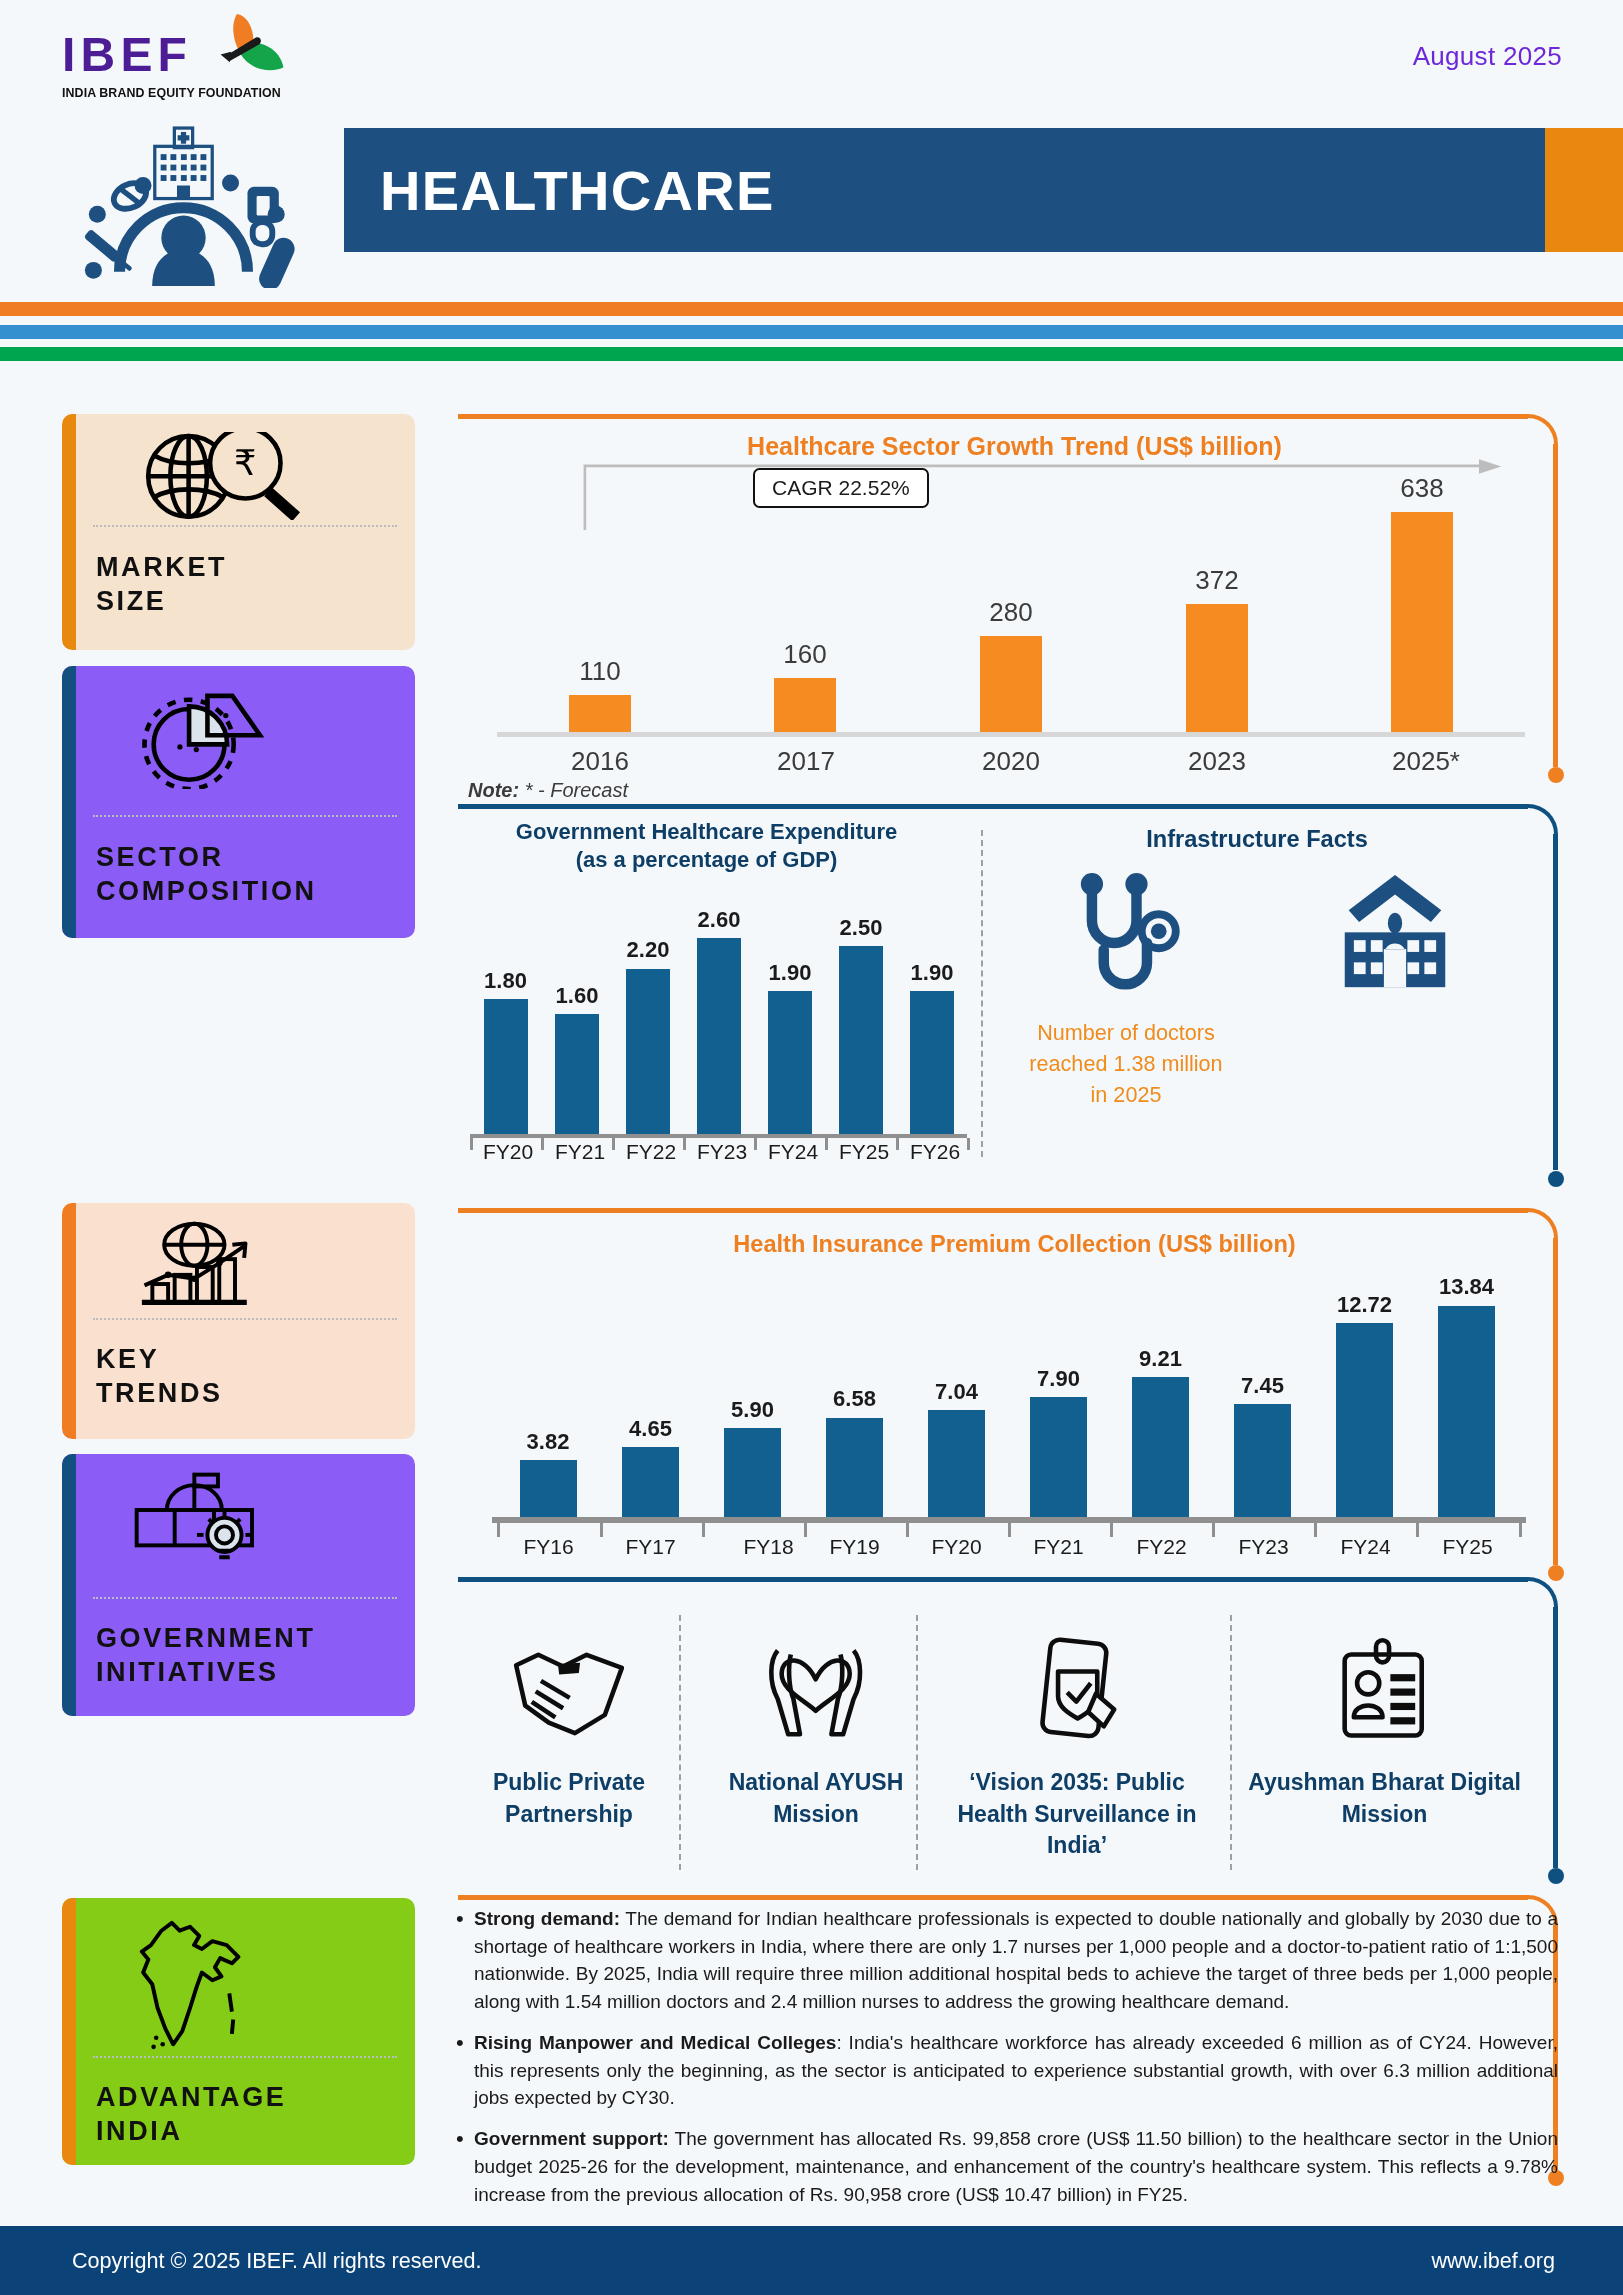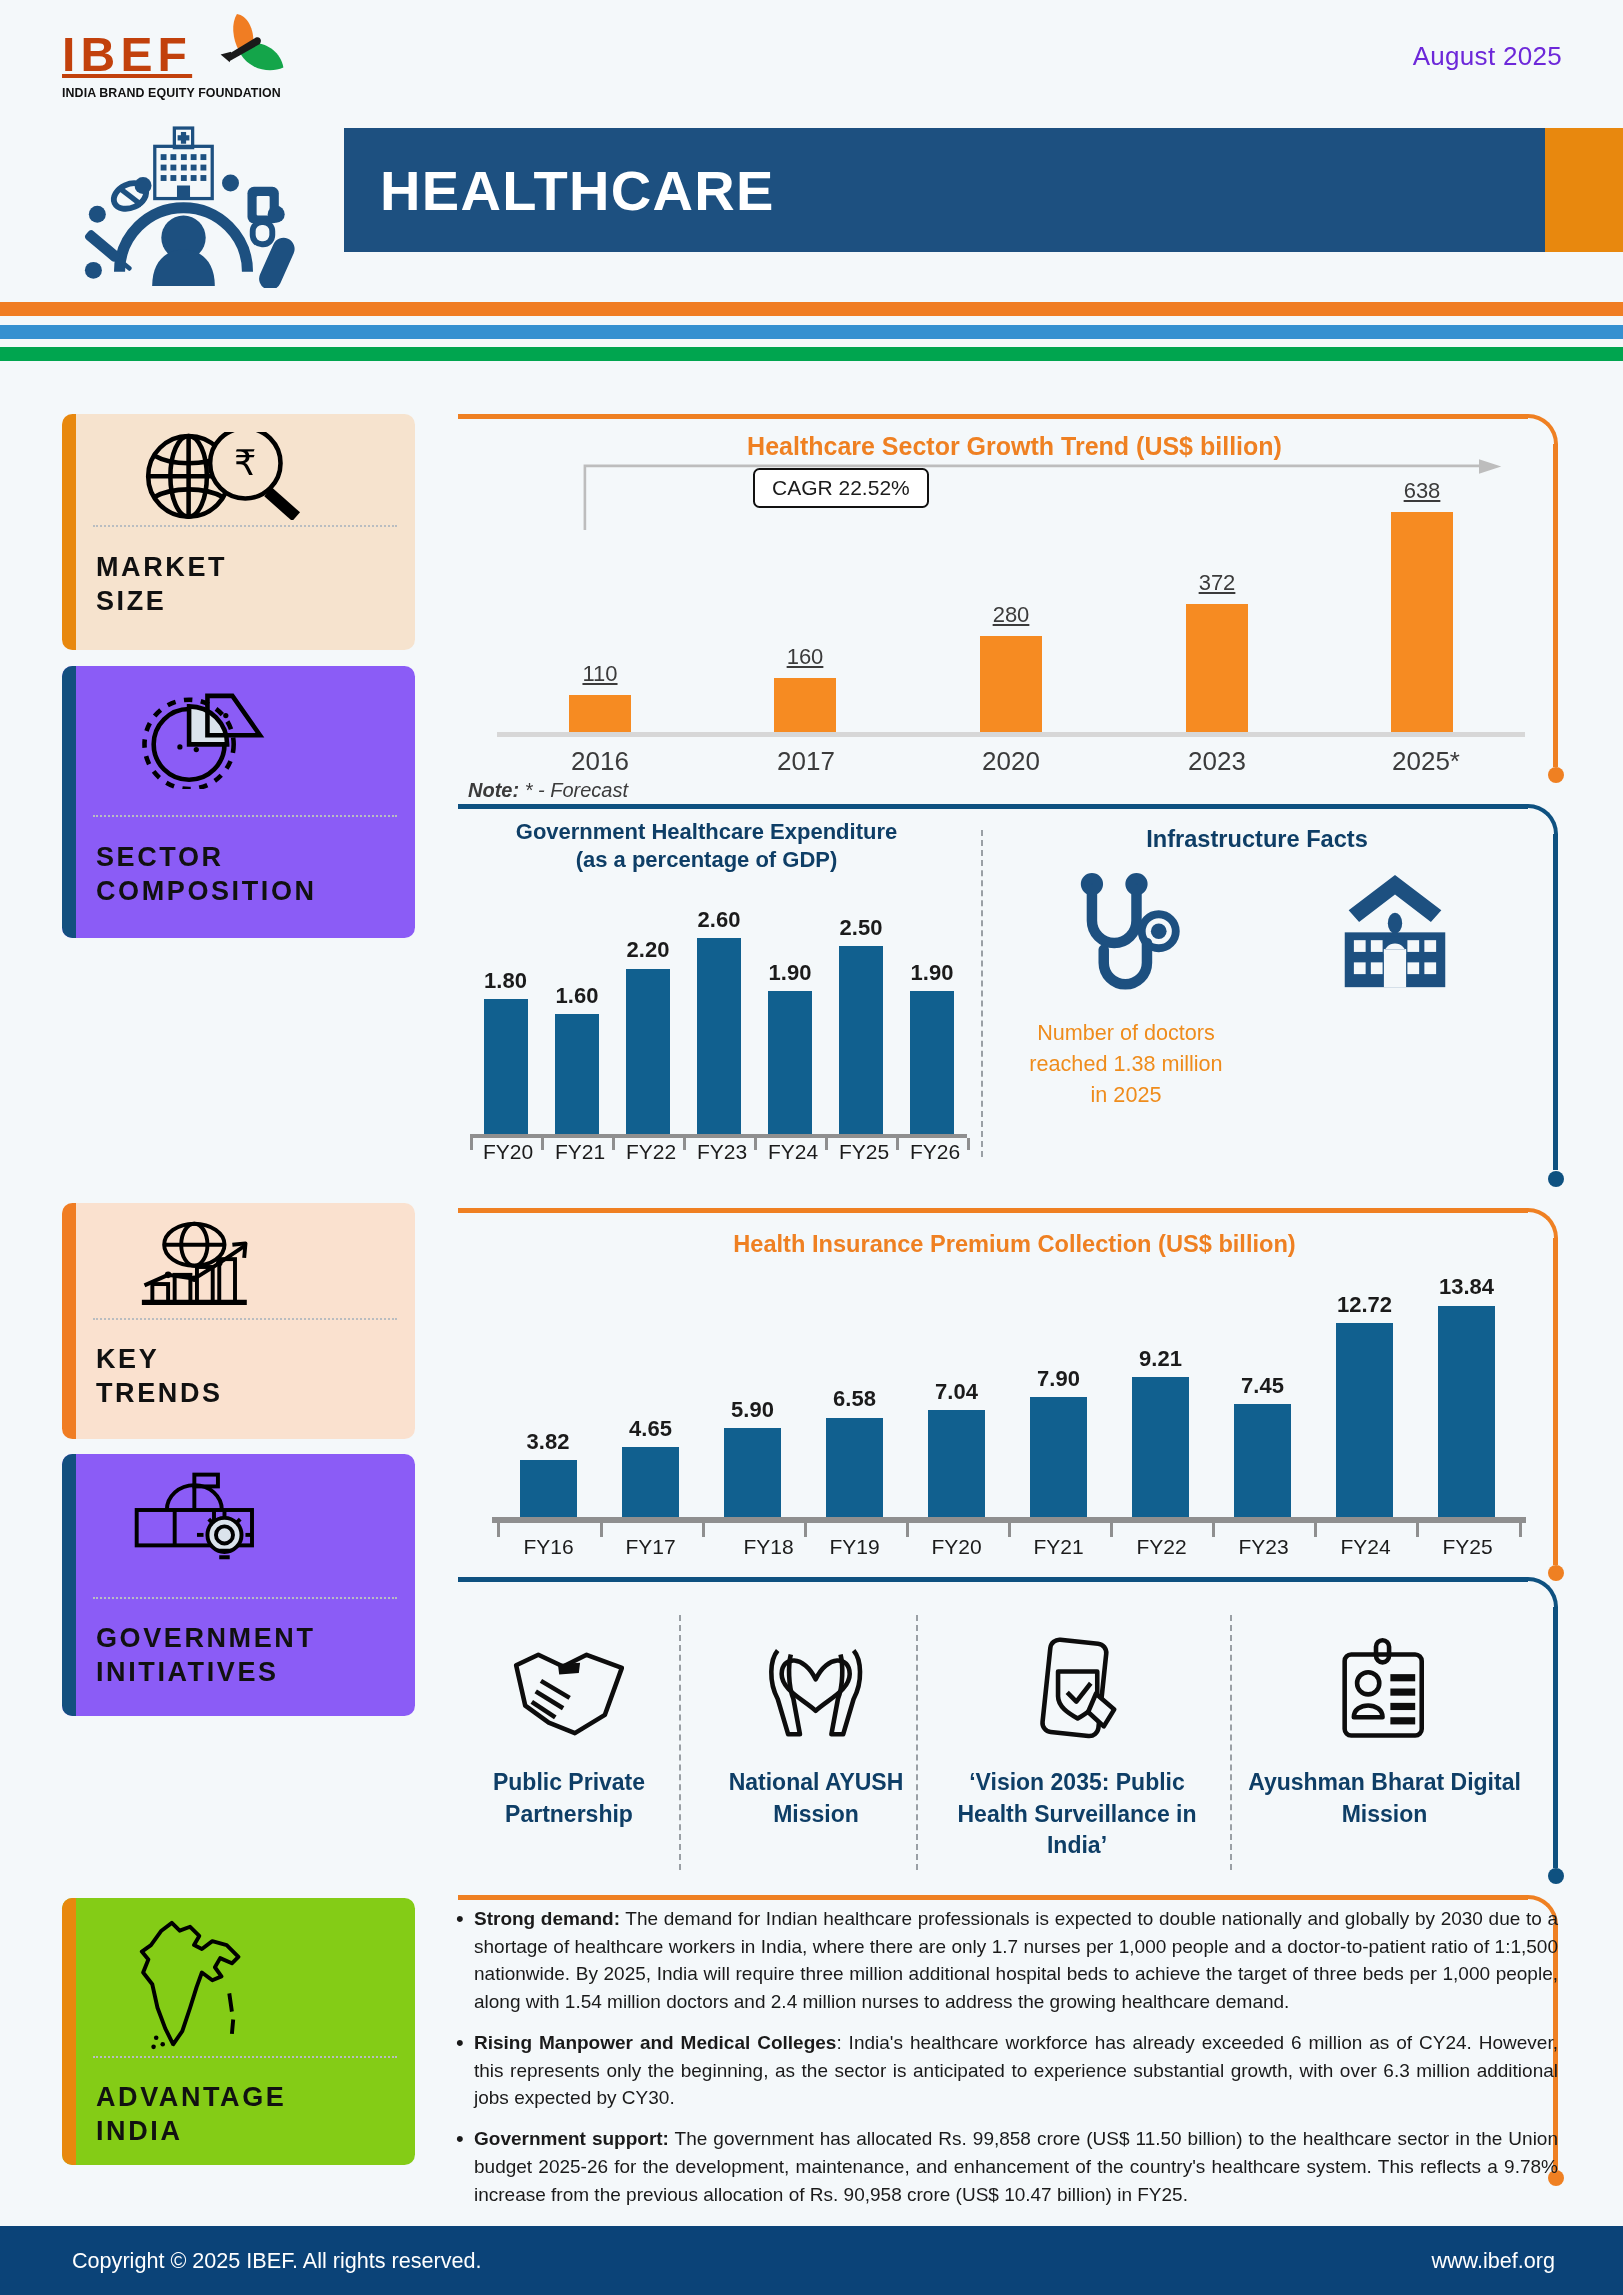--- a/index.html
+++ b/index.html
@@ -13,21 +13,21 @@
   }
   .page { position:absolute; inset:0; background:#f4f8fa; }
 
   
   .header { position:absolute; left:0; top:0; width:1624px; height:288px; }
   .date {
     position:absolute; right:62px; top:41px;
     font-size:26px; color:#6d28d9; letter-spacing:0.3px;
   }
   .logo-wrap { position:absolute; left:62px; top:31px; width:216px; height:79px; }
-  .logo-text { font-size:48px; font-weight:bold; letter-spacing:5.2px; color:#c2410c; line-height:1;text-decoration:underline; }
+  .logo-text { font-size:48px; font-weight:bold; letter-spacing:5.2px; color:#4c1d95; line-height:1; }
   .logo-sub { font-size:12.4px; font-weight:bold; letter-spacing:0.1px; color:#111; margin-top:6.5px; white-space:nowrap; }
   .logo-flag { position:absolute; left:139px; top:-19.6px; }
 
   .hero-art { position:absolute; left:59px; top:115px; width:249px; height:173px; }
 
   .title-bar {
     position:absolute; left:344px; top:128px; width:1201px; height:124px;
     background:#1d5080;
   }
   .title-bar .t {
@@ -94,21 +94,21 @@
   .bar-col { position:absolute; bottom:0; }
   .bar-val { position:absolute; width:100%; text-align:center; font-weight:bold; color:#1b1b1b; }
   .bar-cat { position:absolute; width:100%; text-align:center; color:#3b3b3b; }
   .axis { position:absolute; background:#a6a6a6; }
 
   
   #ms-title { left:458px; top:432px; width:1113px; font-size:25px; color:#ef8022; }
   #ms-plot  { position:absolute; left:497px; top:491px; width:1028px; height:242px; }
   #ms-axis  { left:497px; top:732px; width:1028px; height:4.6px; background:#d7d7d7; }
   .ms-bar { background:#f68b22; }
-  .ms-val { font-size:22px; color:#3b3b3b; font-weight:normal;text-decoration:underline; }
+  .ms-val { font-size:26px; color:#3b3b3b; font-weight:normal; }
   .ms-cat { font-size:26px; color:#3b3b3b; top:746px; }
   .cagr-box {
     position:absolute; left:753px; top:468px;
     padding:5.9px 17px; border:2px solid #111; background:#fff;
     border-radius:6.5px; font-size:21px; color:#1b1b1b; white-space:nowrap;
     z-index:4;
   }
   #ms-note { position:absolute; left:468px; top:779px; font-size:20px; color:#3b3b3b; font-style:italic;text-align:center; }
   #ms-note b { font-style:italic; }
 

